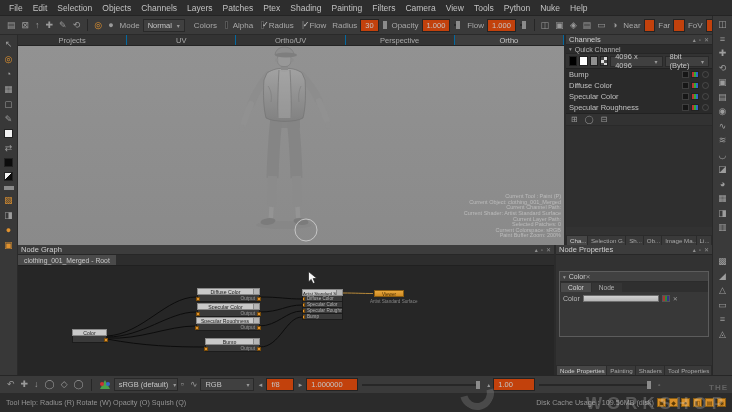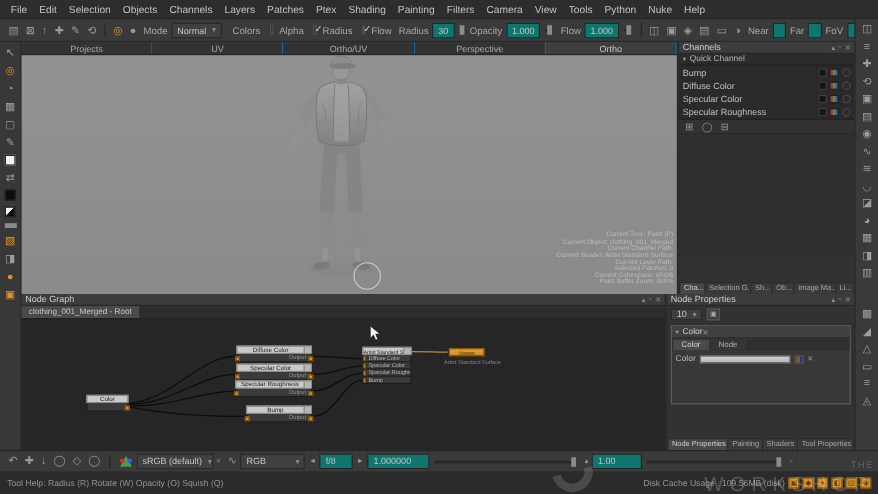--- a/index.html
+++ b/index.html
@@ -18,21 +18,21 @@
   .topbar { position:absolute; left:0; top:16px; width:732px; height:19px;
     background:#3a3a3a; border-bottom:1px solid #2a2a2a; display:flex; align-items:center;
     padding:0 4px; white-space:nowrap; }
   .tb-icon { font-size:9px; color:#9a9a9a; margin:0 3px; line-height:1; }
   .tb-icon.orange { color:#e0922f; }
   .vsep { width:1px; height:12px; background:#262626; margin:0 4px; }
   .lbl { font-size:8px; color:#a8a8a8; margin:0 3px; }
   .select { background:#404040; border:1px solid #292929; height:13px; display:inline-flex;
     align-items:center; justify-content:space-between; padding:0 4px; color:#c5c5c5; font-size:7.5px; }
   .select::after { content:"▾"; font-size:6px; color:#999; margin-left:5px; }
-  .field { background:#0f766e; border:1px solid #242424; height:13px; display:inline-flex;
+  .field { background:#c2410c; border:1px solid #242424; height:13px; display:inline-flex;
     align-items:center; padding:0 4px; color:#c5c5c5; font-size:7.5px; }
   .cb { width:8px; height:8px; background:#2d2d2d; border:1px solid #565656; display:inline-block;
     margin:0 2px 0 5px; position:relative; }
   .cb.checked::after { content:"✓"; position:absolute; left:0; top:-2px; font-size:8px; color:#cfcfcf; }
   .slider { position:relative; width:50px; height:2px; background:#272727; margin:0 4px; }
   .slider .handle { position:absolute; top:-3px; right:0; width:4px; height:8px; background:#8b8b8b; }
   .slider.small { width:16px; }
   
   .leftstrip { position:absolute; left:0; top:35px; width:18px; height:340px; background:#383838;
     border-right:1px solid #2a2a2a; display:flex; flex-direction:column; align-items:center; padding-top:4px; }
@@ -142,21 +142,21 @@
   .st-ic { width:9px; height:9px; margin-left:3px; background:#d98f27; border:1px solid #8a5c10;
     color:#5a3a06; font-size:6px; text-align:center; line-height:8px; }
   .tri { width:0; height:0; border-left:5px solid transparent; border-right:5px solid transparent;
     border-bottom:9px solid #4aa04a; position:relative; margin:0 4px; }
   .tri::before { content:""; position:absolute; left:-5px; top:2px; width:4px; height:4px;
     background:#c33; border-radius:50%; }
   .tri::after { content:""; position:absolute; left:1px; top:2px; width:4px; height:4px;
     background:#36c; border-radius:50%; }
   
   .watermark { position:absolute; right:4px; bottom:0px; z-index:50; pointer-events:none;
-    text-align:left; color:rgba(215,215,215,0.26); font-weight:normal; line-height:1; }
+    text-align:left; color:rgba(215,215,215,0.26); font-weight:bold; line-height:1; }
   .watermark .row1 { display:flex; align-items:flex-end; justify-content:flex-end; gap:3px; }
   .watermark .the { font-size:8px; margin-bottom:3px; letter-spacing:1px; }
   .watermark .big { font-size:23px; letter-spacing:2px; }
   .watermark .big2 { font-size:17px; letter-spacing:5px; }
   .wm-arc { position:absolute; right:238px; bottom:2px; width:34px; height:34px; border-radius:50%;
     border:7px solid rgba(215,215,215,0.18); border-top-color:transparent; border-left-color:transparent;
     transform:rotate(30deg); }
   .cursor-svg { position:absolute; z-index:40; }
 </style>
 </head>
@@ -326,20 +326,32 @@
     <div class="panel-head">
       <span>Channels</span>
       <span class="spacer"></span>
       <span class="mini-ic">▴</span>
       <span class="mini-ic">▫</span>
       <span class="mini-ic">✕</span>
     </div>
     <div class="quickbar">
       <span>Quick Channel</span>
     </div>
+    <div class="swrow">
+      <span class="qsw k"></span>
+      <span class="qsw w"></span>
+      <span class="qsw g"></span>
+      <span class="qsw checker"></span>
+      <span class="select" style="width:64px;height:11px">
+          <span>4096 x 4096</span>
+        </span>
+      <span class="select" style="width:54px;height:11px">
+          <span>8bit (Byte)</span>
+        </span>
+    </div>
     <div class="chanlist">
       <div class="chanrow">
         <span>Bump</span>
           <span class="spacer"></span>
         <span class="ch-sw"></span>
         <span class="ch-rgb"></span>
         <span class="ch-cache"></span>
       </div>
       <div class="chanrow">
         <span>Diffuse Color</span>
@@ -477,26 +489,20 @@
     </div>
   </div>
 
   <div class="nodeprops">
     <div class="panel-head">
       <span>Node Properties</span>
       <span class="spacer"></span>
       <span class="mini-ic">▴</span>
       <span class="mini-ic">▫</span>
       <span class="mini-ic">✕</span>
-    </div>
-    <div class="np-row">
-      <span class="select" style="width:26px;height:10px">
-          <span>10</span>
-        </span>
-      <span class="np-btn">▣</span>
     </div>
     <div class="np-box">
       <div class="np-box-head">
         <span>Color</span>
         <span class="spacer"></span>
         <span class="np-x">✕</span>
       </div>
       <div class="np-tabs">
         <span class="np-tab active">Color</span>
         <span class="np-tab">Node</span>

